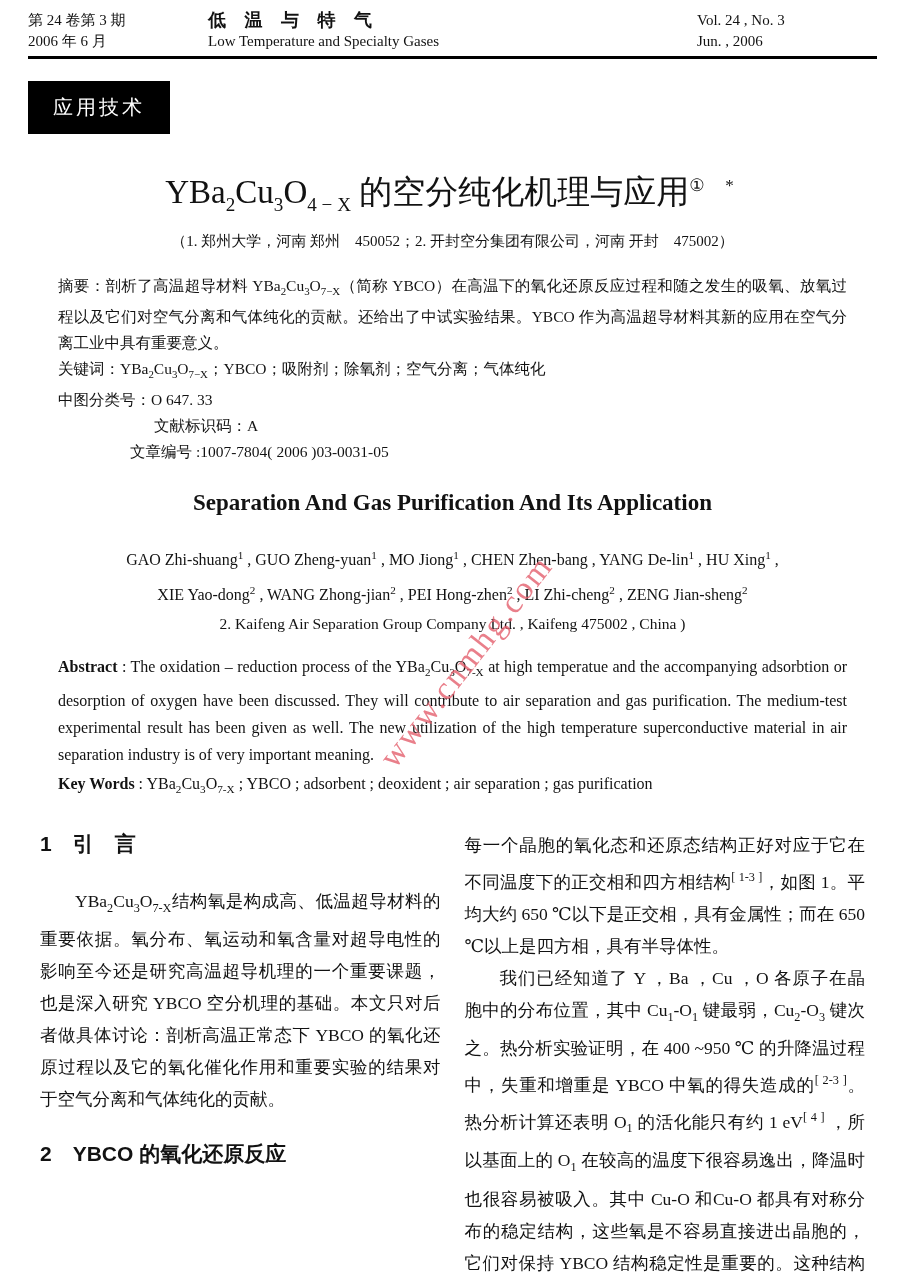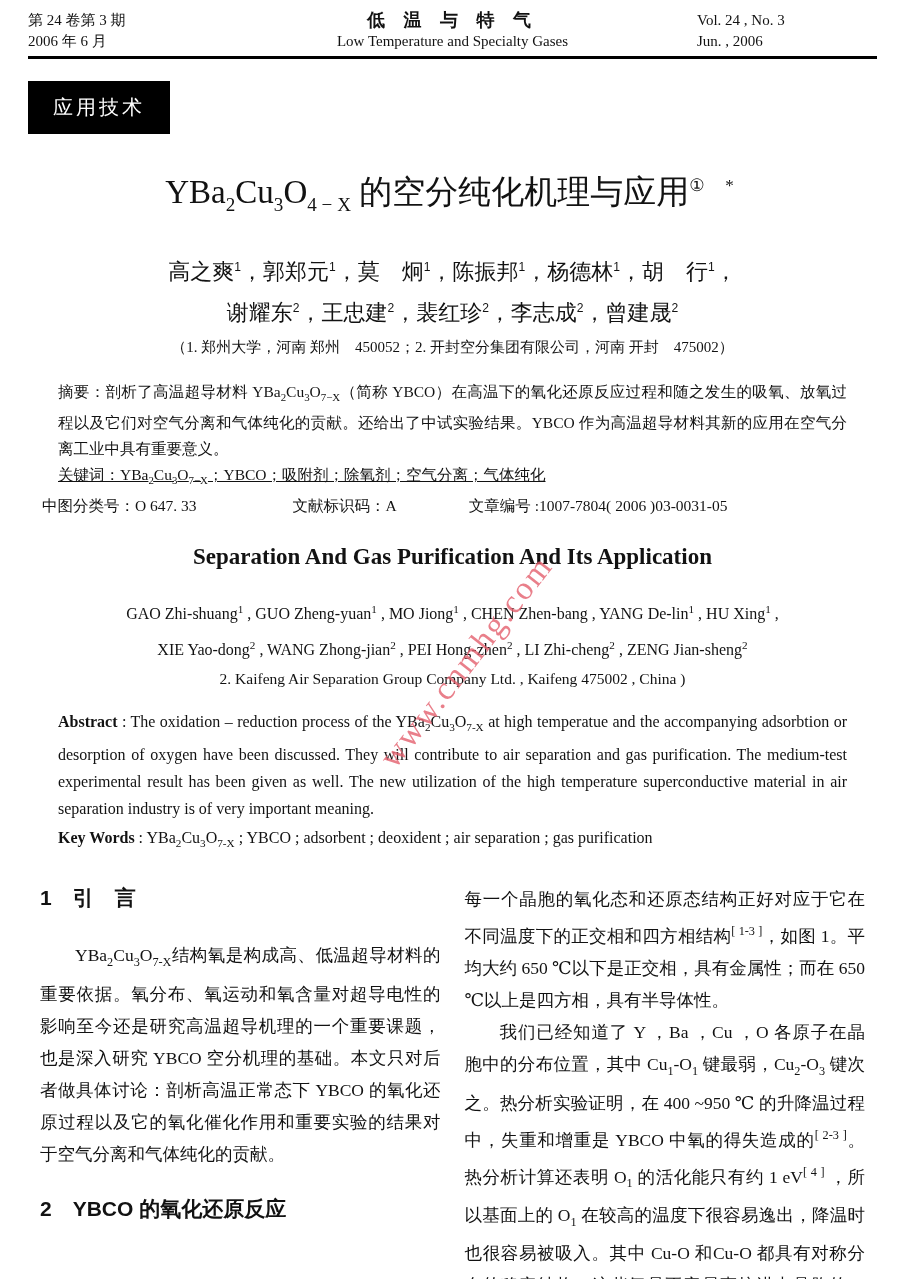--- a/index.html
+++ b/index.html
@@ -9,21 +9,21 @@
     font-family:"Liberation Serif","DejaVu Serif",serif;
     overflow:hidden;position:relative;
   }
   .page{padding:10px 28px 0;}
 
   
   .jheader{display:flex;justify-content:space-between;align-items:flex-start;
     font-size:15px;line-height:21px;}
   .jheader .side{width:180px;}
   .jheader .side.right{}
-  .jheader .center{text-align:center;flex:1;}
+  .jheader .center{text-align:left;flex:1;}
   .jname-cn{font-size:18px;font-weight:bold;letter-spacing:7px;}
   .jname-en{font-size:15px;}
   .rule{border-top:3px solid #000;margin-top:4px;}
 
   
   .badge{width:142px;height:53px;background:#000;color:#fff;
     display:flex;align-items:center;justify-content:center;
     font-size:20px;letter-spacing:3px;margin-top:22px;
     font-family:"Liberation Sans","DejaVu Sans",sans-serif;}
 
@@ -32,22 +32,22 @@
   .title-cn sub{font-size:58%;}
   .title-cn sup{font-size:52%;vertical-align:super;letter-spacing:6px;}
   .authors-cn{text-align:center;font-size:22px;line-height:37px;margin-top:24px;
     font-family:"Liberation Sans","DejaVu Sans",sans-serif;font-weight:500;}
   .authors-cn sup{font-size:55%;}
   .affil-cn{text-align:center;font-size:15px;margin-top:7px;}
 
   
   .abs-cn{margin:22px 30px 0;font-size:15.5px;line-height:26px;text-align:justify;}
   .abs-cn p{margin:0;}
-  .kw-cn{margin:0 30px;font-size:15.5px;line-height:26px;text-decoration:underline;}
-  .clc-line{display:flex;margin:0 14px;font-size:15.5px;line-height:26px;}
+  .kw-cn{margin:0 30px;font-size:15.5px;line-height:26px;}
+  .clc-line{display:flex;margin:0 30px;font-size:15.5px;line-height:26px;flex-direction:column;}
   .clc-line .seg2{margin-left:96px;}
   .clc-line .seg3{margin-left:72px;}
   sub{font-size:70%;}
   sup{font-size:70%;}
 
   
   .en-title{text-align:center;font-weight:bold;font-size:23px;line-height:31px;margin-top:22px;}
   .en-authors{text-align:center;font-size:16px;line-height:30px;margin-top:22px;}
   .en-affil{text-align:center;font-size:15.5px;line-height:27px;}
   .en-abs{margin:16px 30px 0;font-size:16px;line-height:27px;text-align:justify;}
@@ -87,24 +87,20 @@
       <div>Vol. 24 , No. 3</div>
       <div>Jun. , 2006</div>
     </div>
   </div>
   <div class="rule"></div>
 
   <div class="badge">应用技术</div>
 
   <div class="title-cn">YBa<sub>2</sub>Cu<sub>3</sub>O<sub>4 − X</sub> 的空分纯化机理与应用<sup>① *</sup></div>
 
-  <div class="authors-cn">
-    <div>高之爽<sup>1</sup>，郭郑元<sup>1</sup>，莫　炯<sup>1</sup>，陈振邦<sup>1</sup>，杨德林<sup>1</sup>，胡　行<sup>1</sup>，</div>
-    <div>谢耀东<sup>2</sup>，王忠建<sup>2</sup>，裴红珍<sup>2</sup>，李志成<sup>2</sup>，曾建晟<sup>2</sup></div>
-  </div>
   <div class="affil-cn">（1. 郑州大学，河南 郑州　450052；2. 开封空分集团有限公司，河南 开封　475002）</div>
 
   <div class="abs-cn">
     <p>摘要：剖析了高温超导材料 YBa<sub>2</sub>Cu<sub>3</sub>O<sub>7−X</sub>（简称 YBCO）在高温下的氧化还原反应过程和随之发生的吸氧、放氧过程以及它们对空气分离和气体纯化的贡献。还给出了中试实验结果。YBCO 作为高温超导材料其新的应用在空气分离工业中具有重要意义。</p>
   </div>
   <div class="kw-cn">关键词：YBa<sub>2</sub>Cu<sub>3</sub>O<sub>7−X</sub>；YBCO；吸附剂；除氧剂；空气分离；气体纯化</div>
   <div class="clc-line">
     <span class="seg1">中图分类号：O 647. 33</span>
     <span class="seg2">文献标识码：A</span>
     <span class="seg3">文章编号 :1007-7804( 2006 )03-0031-05</span>

